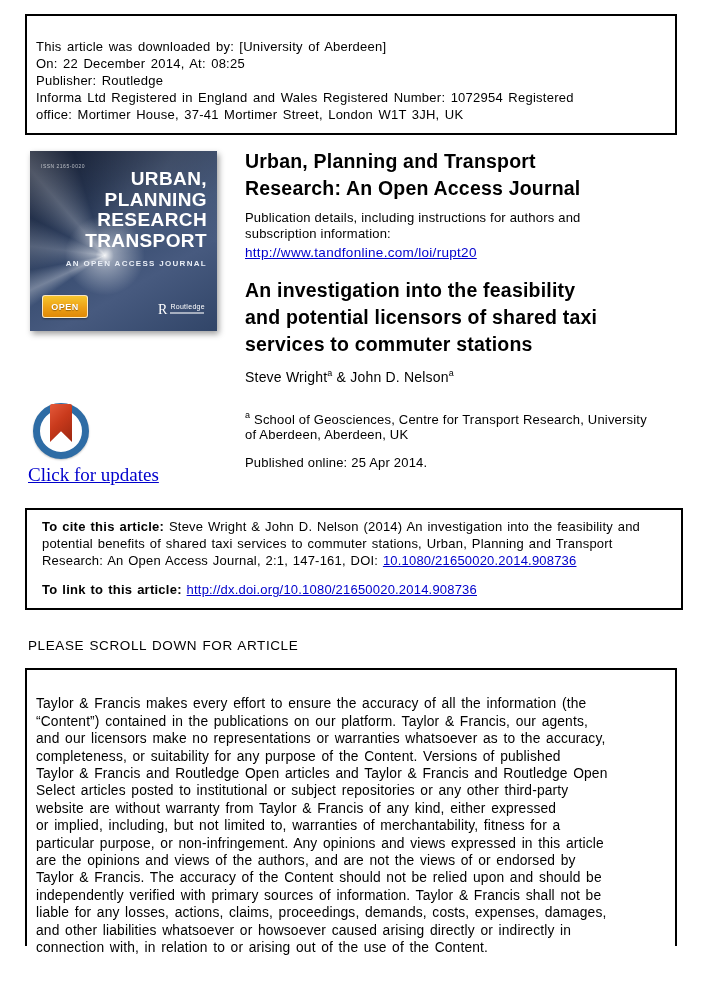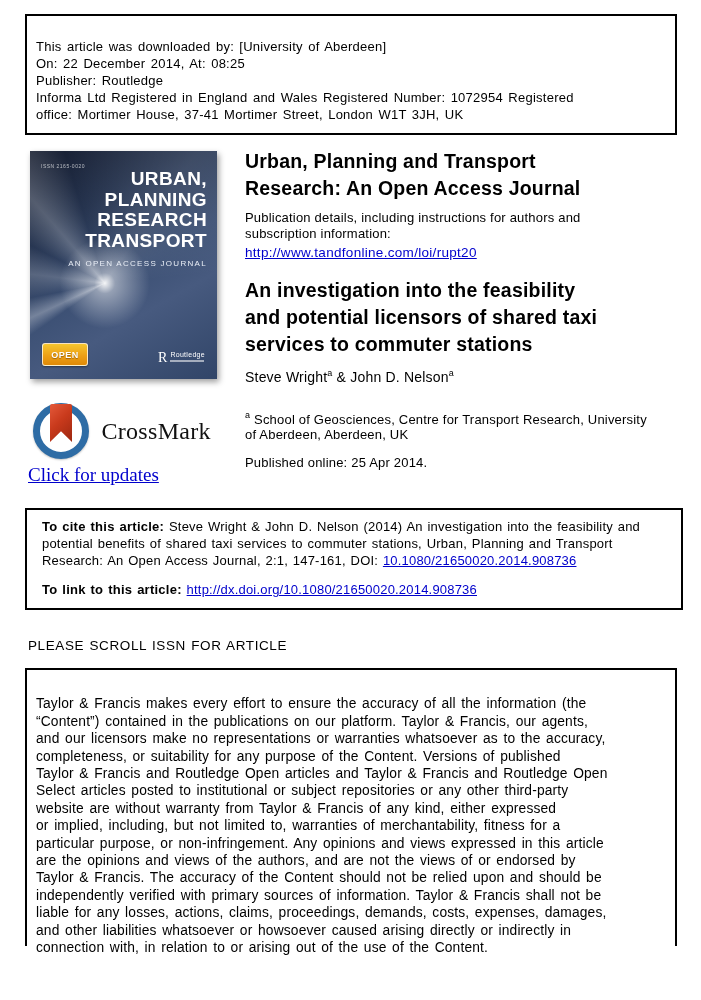--- a/index.html
+++ b/index.html
@@ -12,21 +12,21 @@
 
   
   .download-box{
     position:absolute;left:25px;top:14px;width:630px;
     border:2px solid #000;padding:6px 9px 10px 9px;
     font-size:13px;line-height:16.9px;letter-spacing:.25px;word-spacing:1.5px;
   }
 
   
   .cover{
-    position:absolute;left:30px;top:151px;width:187px;height:228px;
+    position:absolute;left:30px;top:151px;width:187px;height:180px;
     box-shadow:2px 3px 6px rgba(0,0,0,.38);
     background:
       radial-gradient(circle at 40% 58%, rgba(255,255,255,.95) 0%, rgba(255,255,255,.45) 6%, rgba(255,255,255,0) 26%),
       conic-gradient(from 235deg at 40% 58%,
         rgba(255,255,255,0) 0deg, rgba(255,255,255,.30) 10deg, rgba(255,255,255,0) 24deg,
         rgba(255,255,255,.20) 42deg, rgba(255,255,255,0) 62deg,
         rgba(255,255,255,.24) 84deg, rgba(255,255,255,0) 108deg,
         rgba(255,255,255,.10) 160deg, rgba(255,255,255,0) 210deg),
       linear-gradient(150deg, #151c2e 0%, #25334e 26%, #3c5074 52%, #475a7f 68%, #314568 100%);
     overflow:hidden;
@@ -34,21 +34,21 @@
   .cover-issn{
     position:absolute;left:11px;top:12px;font-size:5px;letter-spacing:.5px;
     color:rgba(255,255,255,.65);
   }
   .cover-title{
     position:absolute;top:18px;right:10px;text-align:right;
     font-weight:bold;font-size:19px;line-height:20.5px;letter-spacing:.4px;color:#fff;
   }
   .cover-title .dim{color:rgba(182,195,214,.55);}
   .cover-subtitle{
-    margin-top:3px;font-weight:normal;font-size:8px;letter-spacing:1.3px;color:#e9eef6;
+    margin-top:3px;font-weight:bold;font-size:8px;letter-spacing:1.3px;color:#e9eef6;
   }
   .open-badge{
     position:absolute;left:12px;bottom:13px;width:44px;height:21px;
     border-radius:3px;border:1px solid rgba(255,255,255,.75);
     background:linear-gradient(#f6c62e 0%, #eda016 55%, #e08a08 100%);
     box-shadow:0 1px 2px rgba(0,0,0,.4);
     display:flex;flex-direction:column;align-items:center;justify-content:center;
   }
   .open-badge .word{font-size:9px;font-weight:bold;color:#fff;line-height:10px;
     text-shadow:0 1px 1px rgba(0,0,0,.35);letter-spacing:.5px;}
@@ -172,32 +172,31 @@
 of Aberdeen, Aberdeen, UK</span>
   </div>
   <div class="published-online">Published online: 25 Apr 2014.</div>
 </div>
 
 <div class="crossmark">
   <span class="cm-badge">
     <span class="cm-ring"></span>
     <span class="cm-bookmark"></span>
   </span>
-  <span class="cm-label">CrossMark</span>
 </div>
 <a class="blue-link cm-update-link">Click for updates</a>
 
 <div class="cite-box">
   <p class="cite-para preline"><b>To cite this article:</b><span> Steve Wright &amp; John D. Nelson (2014) An investigation into the feasibility and
 potential benefits of shared taxi services to commuter stations, Urban, Planning and Transport
 Research: An Open Access Journal, 2:1, 147-161, DOI: </span><a class="blue-link">10.1080/21650020.2014.908736</a></p>
   <p class="cite-para preline"><b>To link to this article:</b><span>  </span><a class="blue-link">http://dx.doi.org/10.1080/21650020.2014.908736</a></p>
 </div>
 
-<div class="scroll-notice">PLEASE SCROLL ISSN FOR ARTICLE</div>
+<div class="scroll-notice">PLEASE SCROLL DOWN FOR ARTICLE</div>
 
 <div class="disclaimer-box preline">
   <span>Taylor &amp; Francis makes every effort to ensure the accuracy of all the information (the
 “Content”) contained in the publications on our platform. Taylor &amp; Francis, our agents,
 and our licensors make no representations or warranties whatsoever as to the accuracy,
 completeness, or suitability for any purpose of the Content. Versions of published
 Taylor &amp; Francis and Routledge Open articles and Taylor &amp; Francis and Routledge Open
 Select articles posted to institutional or subject repositories or any other third-party
 website are without warranty from Taylor &amp; Francis of any kind, either expressed
 or implied, including, but not limited to, warranties of merchantability, fitness for a

